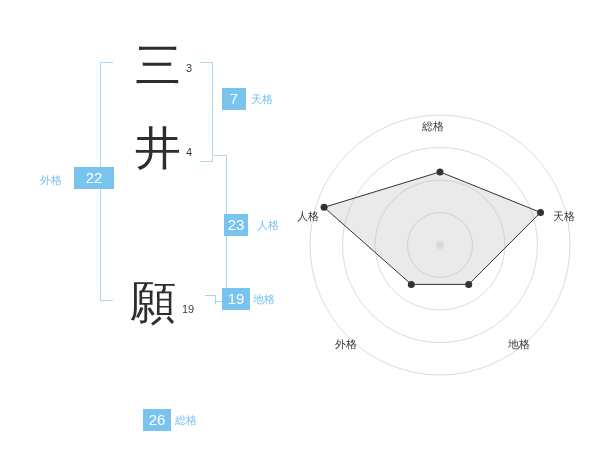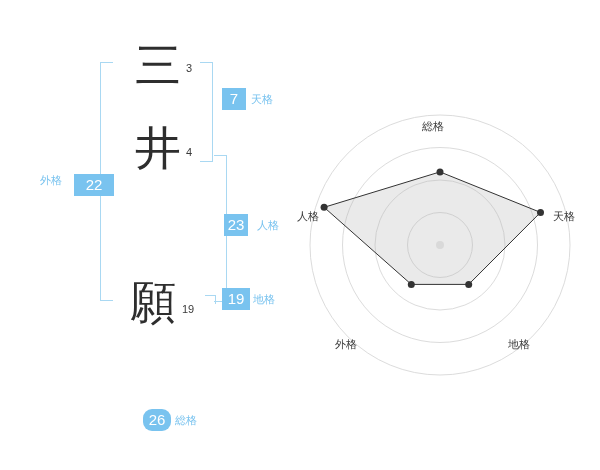--- a/index.html
+++ b/index.html
@@ -106,23 +106,23 @@
     <div class="badge" style="left:222px; top:88px; width:24px;">7</div>
     <div class="badge-label" style="left:251px; top:88px;">天格</div>
 
     <div class="badge" style="left:224px; top:214px; width:19px;">23</div>
     <div class="badge-label" style="left:257px; top:214px;">人格</div>
 
     <div class="badge" style="left:222px; top:288px; width:28px;">19</div>
     <div class="badge-label" style="left:253px; top:288px;">地格</div>
 
     <div class="badge-label" style="left:40px; top:169px;">外格</div>
-    <div class="badge" style="left:74px; top:174px; width:40px;">22</div>
+    <div class="badge" style="left:74px; top:167px; width:40px;">22</div>
 
-    <div class="badge" style="left:143px; top:409px; width:28px;border-radius:9px;">26</div>
+    <div class="badge" style="left:143px; top:409px; width:28px;">26</div>
     <div class="badge-label" style="left:175px; top:409px;">総格</div>
   </div>
 
   <div id="radar">
     <svg width="280" height="280" viewBox="0 0 280 280">
       <g id="radar-grid">
           <circle cx="140" cy="140" r="130" fill="none" stroke="#dcdcdc" stroke-width="1"></circle>
           <circle cx="140" cy="140" r="97.5" fill="none" stroke="#dcdcdc" stroke-width="1"></circle>
           <circle cx="140" cy="140" r="65" fill="none" stroke="#dcdcdc" stroke-width="1"></circle>
           <circle cx="140" cy="140" r="32.5" fill="none" stroke="#dcdcdc" stroke-width="1"></circle>

